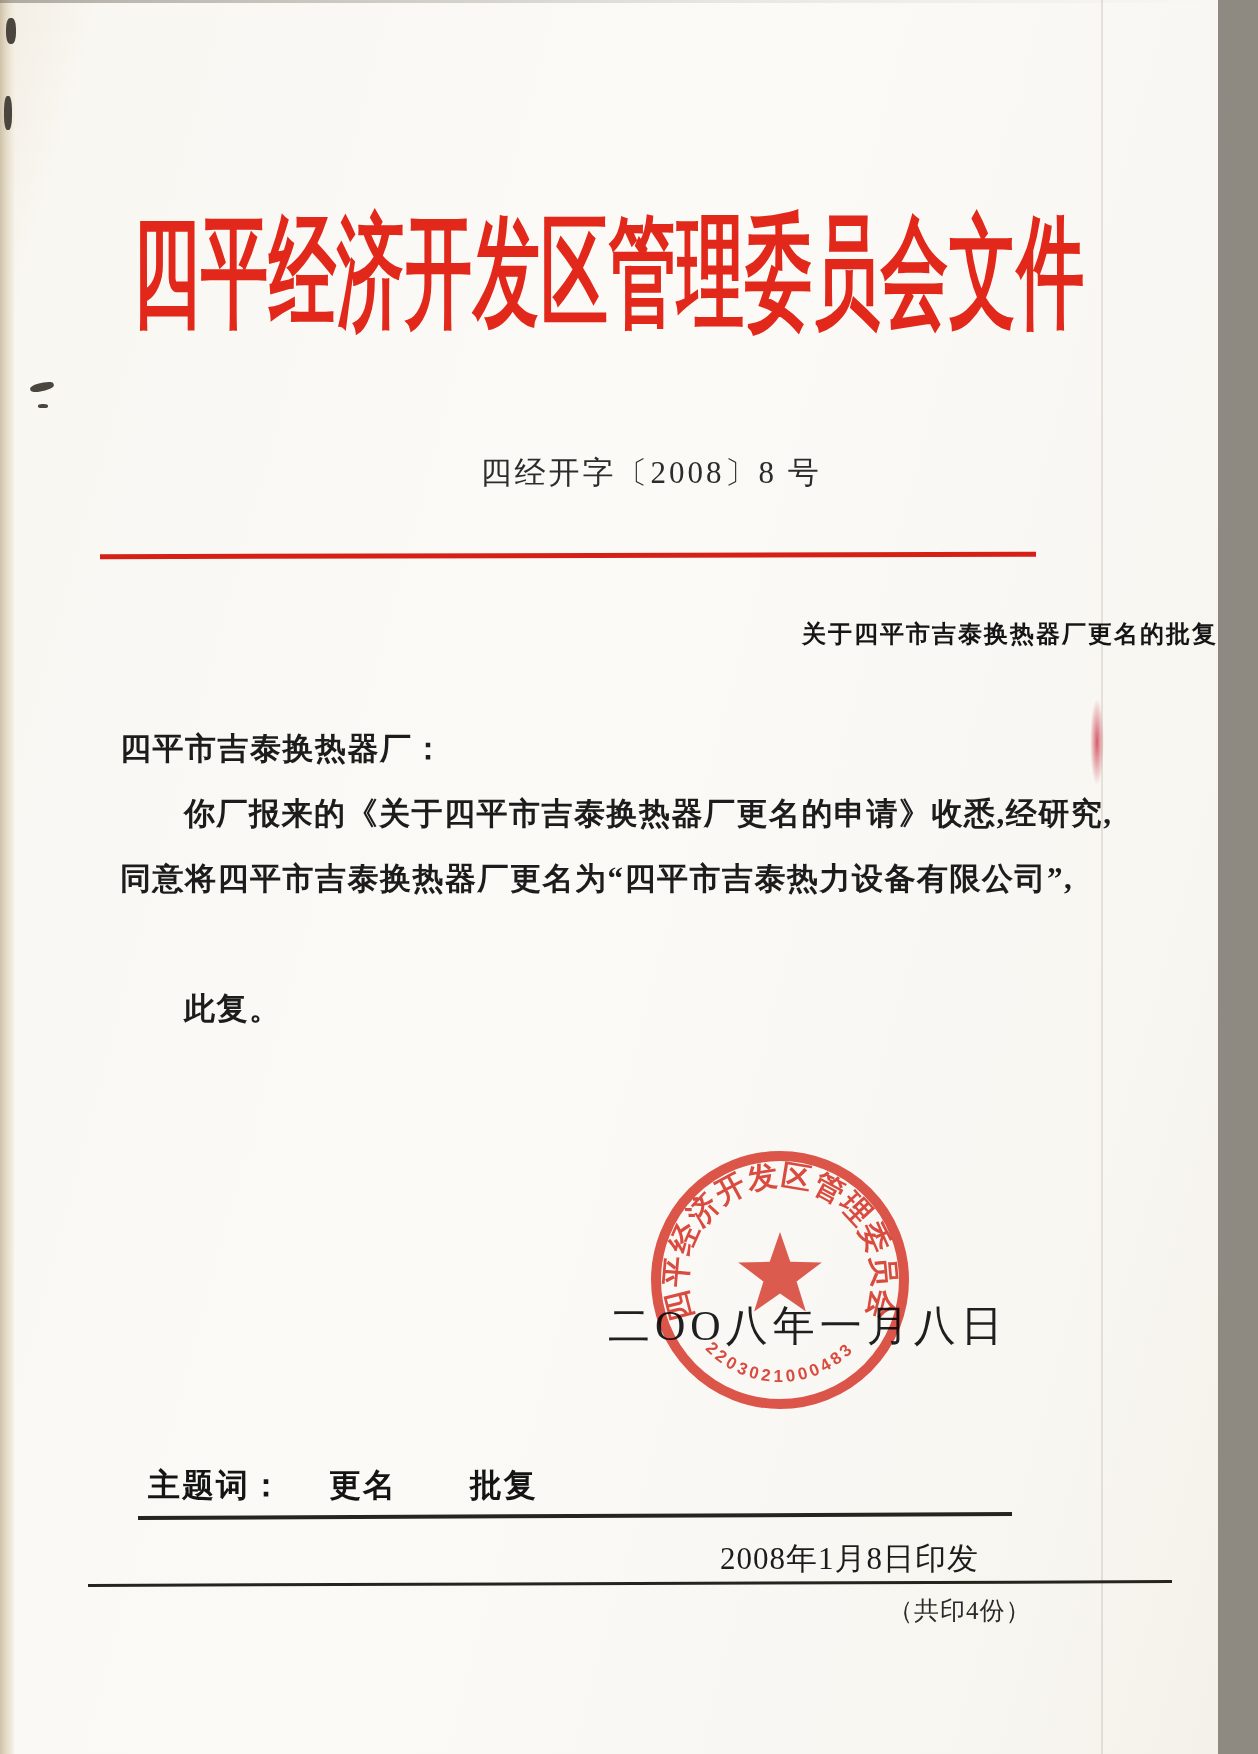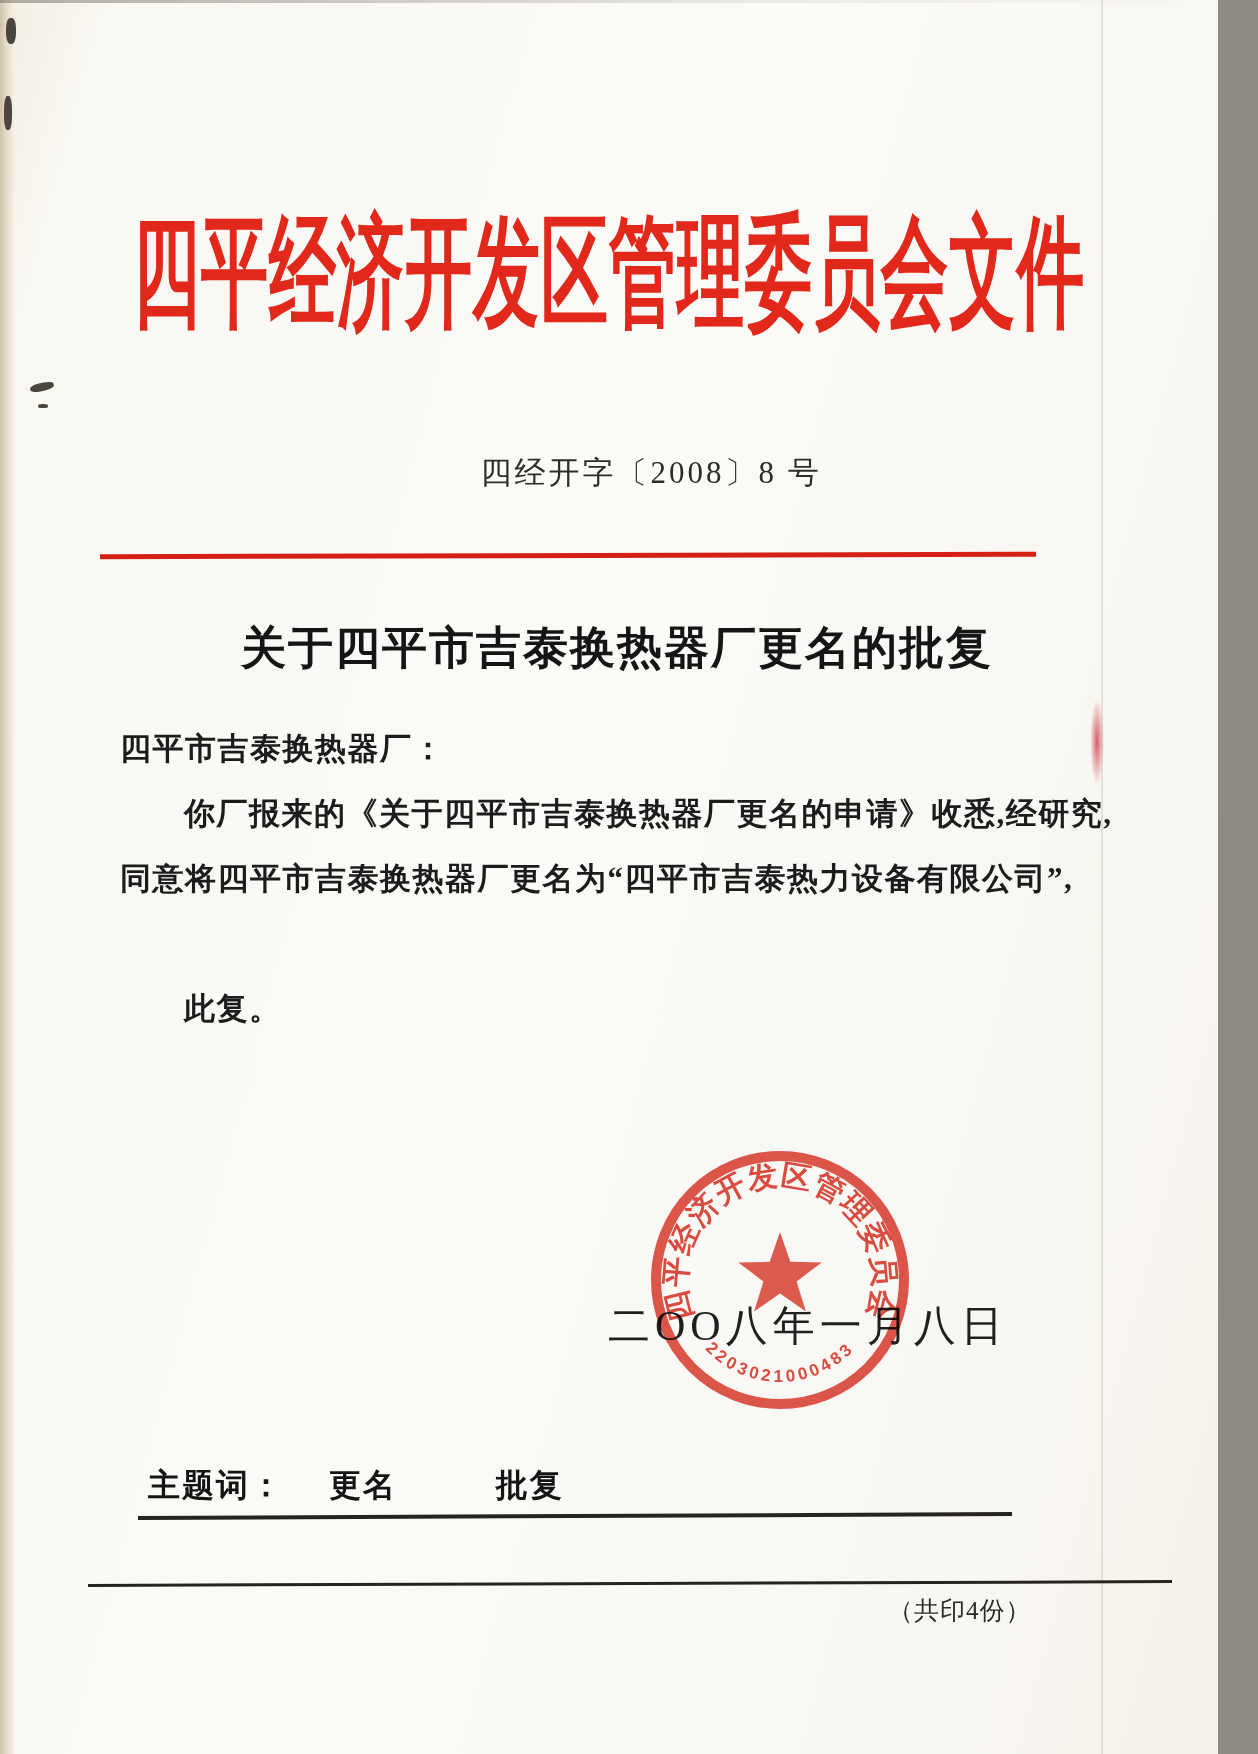--- a/index.html
+++ b/index.html
@@ -31,23 +31,23 @@
   }
   .doc-number{
     position:absolute;top:452px;left:0;width:100%;text-align:center;
     font-size:31px;color:#2c2c2c;letter-spacing:3px;padding-left:42px;
   }
   .red-rule{
     position:absolute;top:553px;left:100px;width:936px;height:5px;
     background:#d62015;transform:rotate(-0.15deg);
   }
   .doc-title{
-    position:absolute;top:618px;left:8px;width:100%;text-align:center;
+    position:absolute;top:618px;left:0;width:100%;text-align:right;
     font-family:"Liberation Sans","DejaVu Sans",sans-serif;
-    font-weight:bold;font-size:45px;color:#151515;letter-spacing:2px;
+    font-weight:bold;font-size:24px;color:#151515;letter-spacing:2px;
   }
   .body-line{
     position:absolute;left:120px;
     font-size:31px;color:#1c1c1c;letter-spacing:1.5px;white-space:nowrap;font-weight:bold;
   }
   .indent{left:184px;}
   .date-line{
     position:absolute;left:608px;top:1298px;
     font-size:42px;color:#1f1f1f;letter-spacing:5px;z-index:1;white-space:nowrap;
   }
@@ -119,23 +119,24 @@
       <text font-family="Liberation Sans, DejaVu Sans, sans-serif" font-size="17" font-weight="bold" fill="#dd4136" letter-spacing="3.5">
         <textPath href="#sealBottomArc" startOffset="50%" text-anchor="middle">2203021000483</textPath>
       </text>
       <polygon points="136,88 146.3,117.8 177.8,118.4 152.6,137.4 161.9,167.6 136,149.5 110.1,167.6 119.4,137.4 94.2,118.4 125.7,117.8" fill="#dc4337" opacity="0.92"></polygon>
     </svg>
   </div>
 
   <div class="keywords-row">
     <span>主题词：</span>
     <span class="kw">更名</span>
-    <span class="kw" style="margin-left:88px;">批复</span>
+    <span class="kw" style="margin-left:62px;">批复</span>
   </div>
 
   <div class="rule1"></div>
 
+  <div class="footer-date">2008年1月8日印发</div>
 
   <div class="rule2"></div>
 
   <div class="copies-note">（共印4份）</div>
 
 </div>
 
 </body></html>

